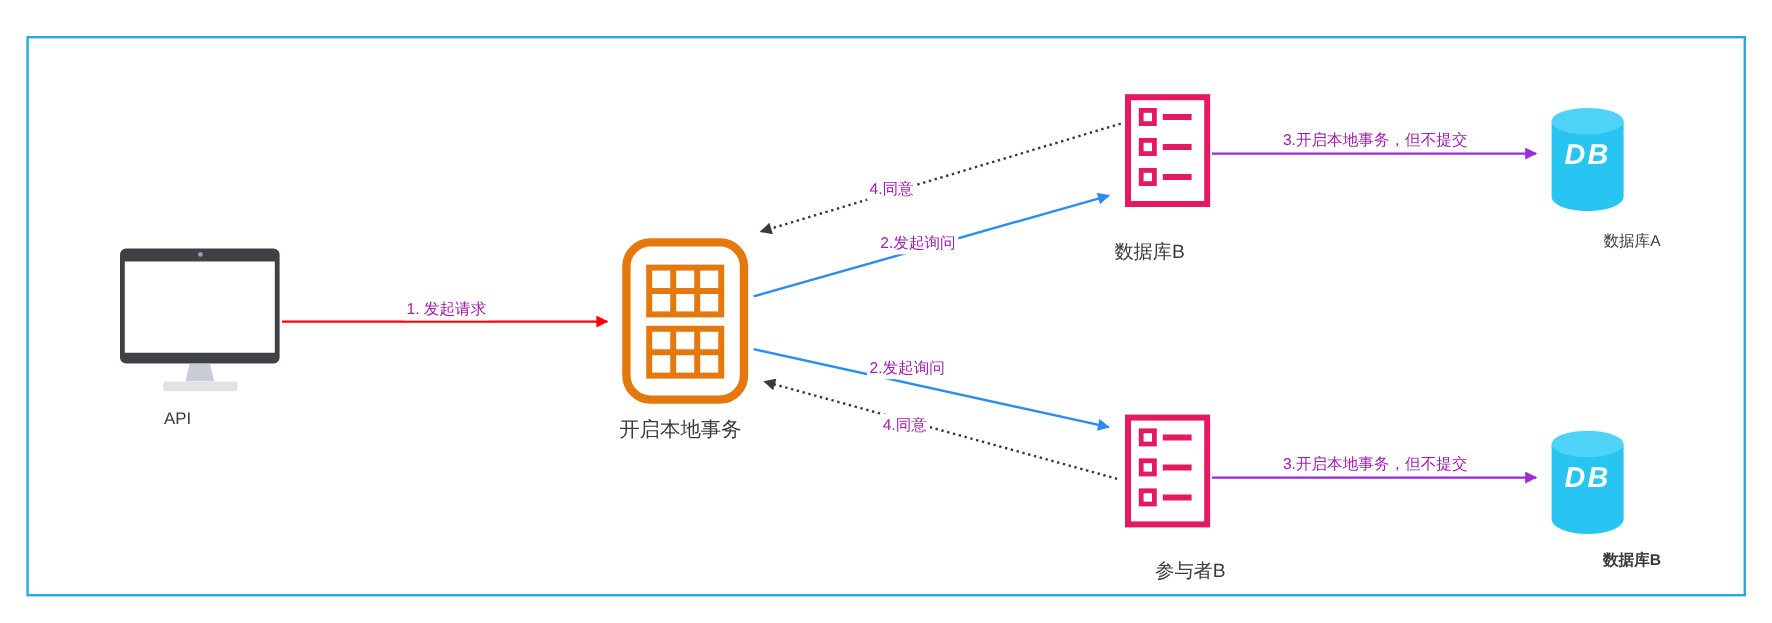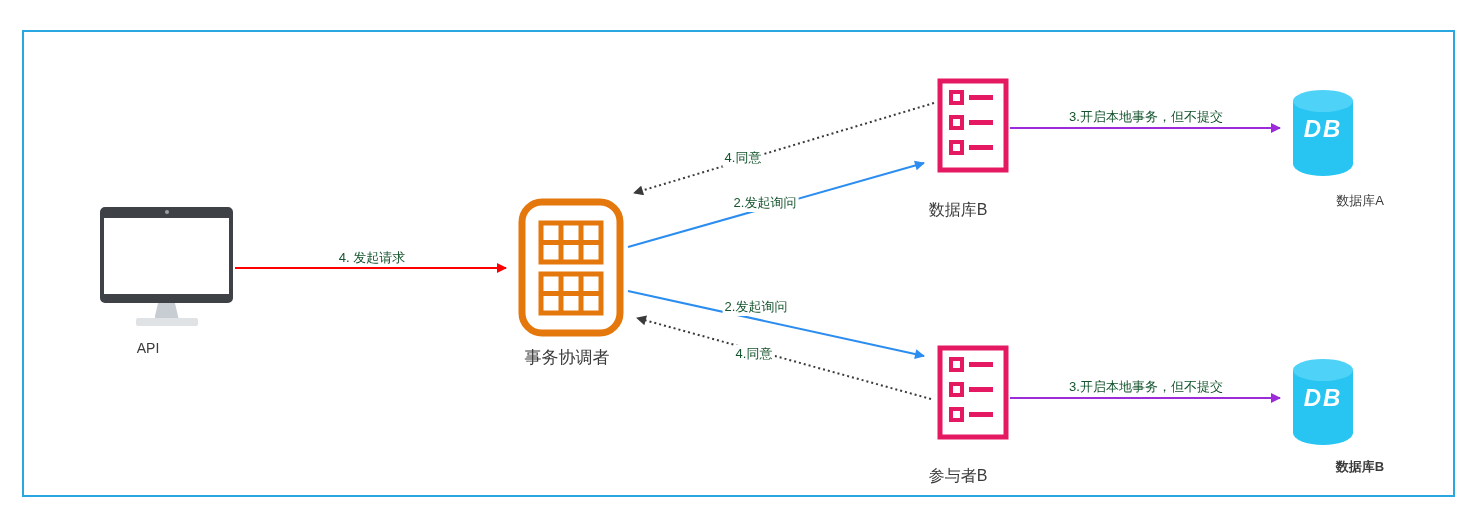--- a/index.html
+++ b/index.html
@@ -17,21 +17,21 @@
   .node-label {
     position:absolute; transform:translateX(-50%);
     color:#3b3b3b; font-size:14px; white-space:nowrap;
   }
   .lbl-lg { font-size:17px; }
   .lbl-md { font-size:16px; }
   .lbl-sm { font-size:13px;margin-left:38px; }
 
   .edge-label {
     position:absolute; transform:translate(-50%,-50%);
-    color:#14532d; font-size:13px; white-space:nowrap;
+    color:#a21caf; font-size:13px; white-space:nowrap;
     background:#fff; padding:0 2px;
   }
 
   
   .monitor { position:absolute; left:100px; top:207px; width:133px; }
   .m-screen {
     width:133px; height:96px; background:#fff; position:relative;
     border:4px solid #3e4247; border-top-width:11px; border-bottom-width:9px;
     border-radius:5px;
   }
@@ -100,21 +100,21 @@
         <line x1="43" y1="25" x2="43" y2="64"></line>
         <line x1="63" y1="25" x2="63" y2="64"></line>
         <line x1="23" y1="44.5" x2="83" y2="44.5"></line>
         <rect x="23" y="76" width="60" height="39"></rect>
         <line x1="43" y1="76" x2="43" y2="115"></line>
         <line x1="63" y1="76" x2="63" y2="115"></line>
         <line x1="23" y1="95.5" x2="83" y2="95.5"></line>
       </g>
     </svg>
   </div>
-  <div class="node-label lbl-lg" style="left:567px; top:346px;">事务协调者</div>
+  <div class="node-label lbl-lg" style="left:567px; top:346px;">开启本地事务</div>
 
   <div class="node-icon" style="left:937px; top:78px;">
     <svg width="72" height="95" viewBox="0 0 72 95">
       <rect x="3" y="3" width="66" height="89" fill="#ffffff" stroke="#e51862" stroke-width="5"></rect>
       <g stroke="#e51862" stroke-width="4" fill="none">
         <rect x="14" y="14" width="11" height="11"></rect>
         <rect x="14" y="39" width="11" height="11"></rect>
         <rect x="14" y="64" width="11" height="11"></rect>
       </g>
       <g stroke="#e51862" stroke-width="5">
@@ -134,41 +134,41 @@
         <rect x="14" y="39" width="11" height="11"></rect>
         <rect x="14" y="64" width="11" height="11"></rect>
       </g>
       <g stroke="#e51862" stroke-width="5">
         <line x1="32" y1="19.5" x2="56" y2="19.5"></line>
         <line x1="32" y1="44.5" x2="56" y2="44.5"></line>
         <line x1="32" y1="69.5" x2="56" y2="69.5"></line>
       </g>
     </svg>
   </div>
-  <div class="node-label lbl-md" style="left:958px; top:466px;">参与者B</div>
+  <div class="node-label lbl-md" style="left:992px; top:466px;">参与者B</div>
 
   <div class="node-icon" style="left:1291px; top:88px;">
     <svg width="64" height="90" viewBox="0 0 64 90">
       <path d="M2,13 v63 a30,12 0 0 0 60,0 v-63 z" fill="#29c5f2"></path>
       <ellipse cx="32" cy="13" rx="30" ry="11" fill="#4fd2f7"></ellipse>
       <text x="32" y="49" text-anchor="middle" font-size="24" font-weight="bold" fill="#ffffff" letter-spacing="2">DB</text>
     </svg>
   </div>
   <div class="node-label lbl-sm" style="left:1322px; top:192px;">数据库A</div>
 
   <div class="node-icon" style="left:1291px; top:357px;">
     <svg width="64" height="90" viewBox="0 0 64 90">
       <path d="M2,13 v63 a30,12 0 0 0 60,0 v-63 z" fill="#29c5f2"></path>
       <ellipse cx="32" cy="13" rx="30" ry="11" fill="#4fd2f7"></ellipse>
       <text x="32" y="49" text-anchor="middle" font-size="24" font-weight="bold" fill="#ffffff" letter-spacing="2">DB</text>
     </svg>
   </div>
   <div class="node-label lbl-sm" style="left:1322px; top:458px;font-weight:bold;">数据库B</div>
 
-  <div class="edge-label" style="left:372px; top:258px;">4. 发起请求</div>
+  <div class="edge-label" style="left:372px; top:258px;">1. 发起请求</div>
 
   <div class="edge-label" style="left:765px; top:203px;">2.发起询问</div>
 
   <div class="edge-label" style="left:756px; top:307px;">2.发起询问</div>
 
   <div class="edge-label" style="left:743px; top:158px;">4.同意</div>
 
   <div class="edge-label" style="left:754px; top:354px;">4.同意</div>
 
   <div class="edge-label" style="left:1146px; top:117px;">3.开启本地事务，但不提交</div>

